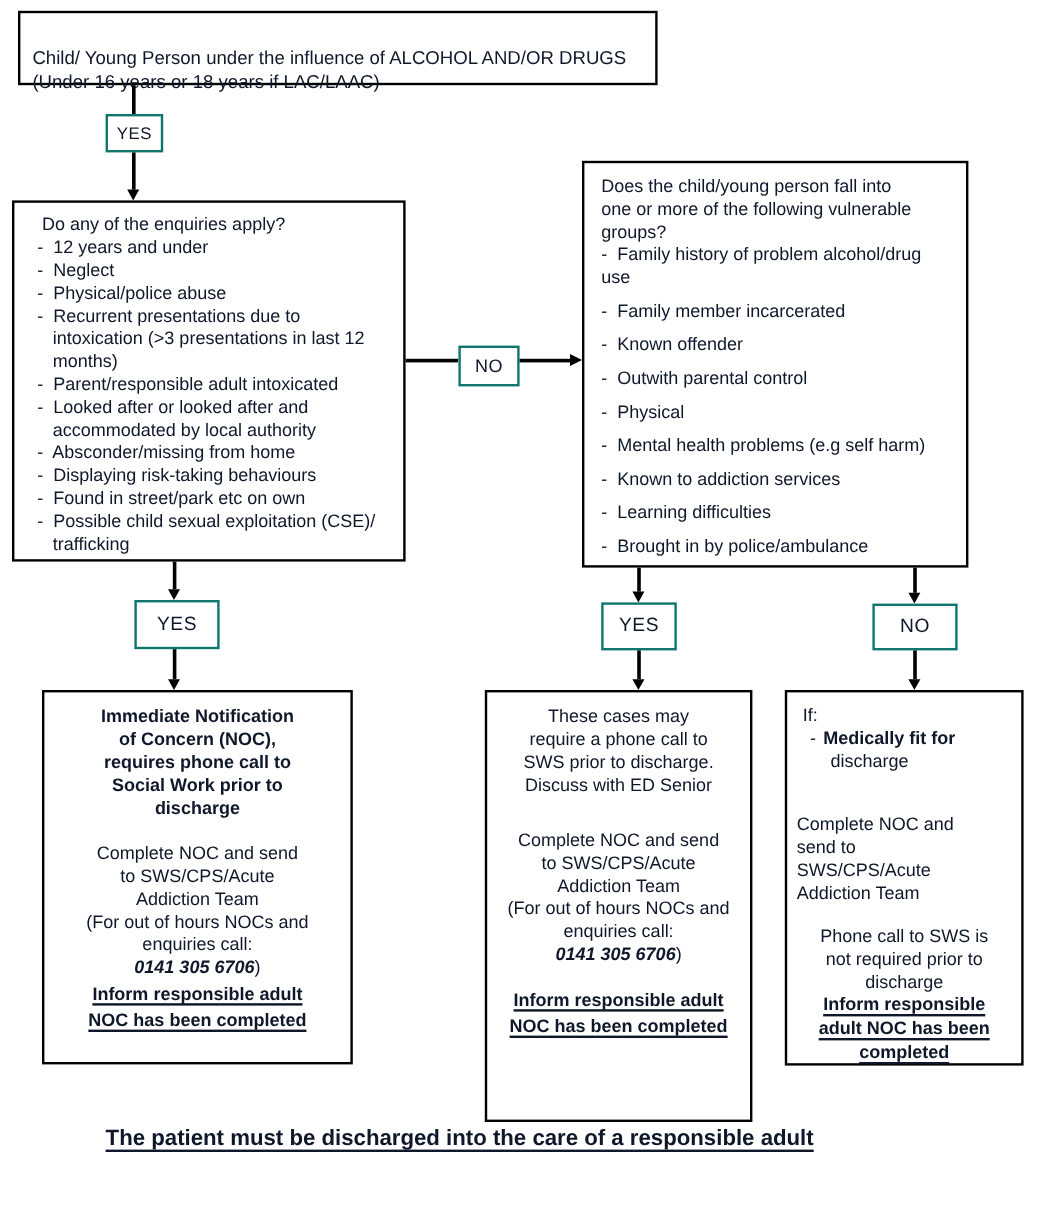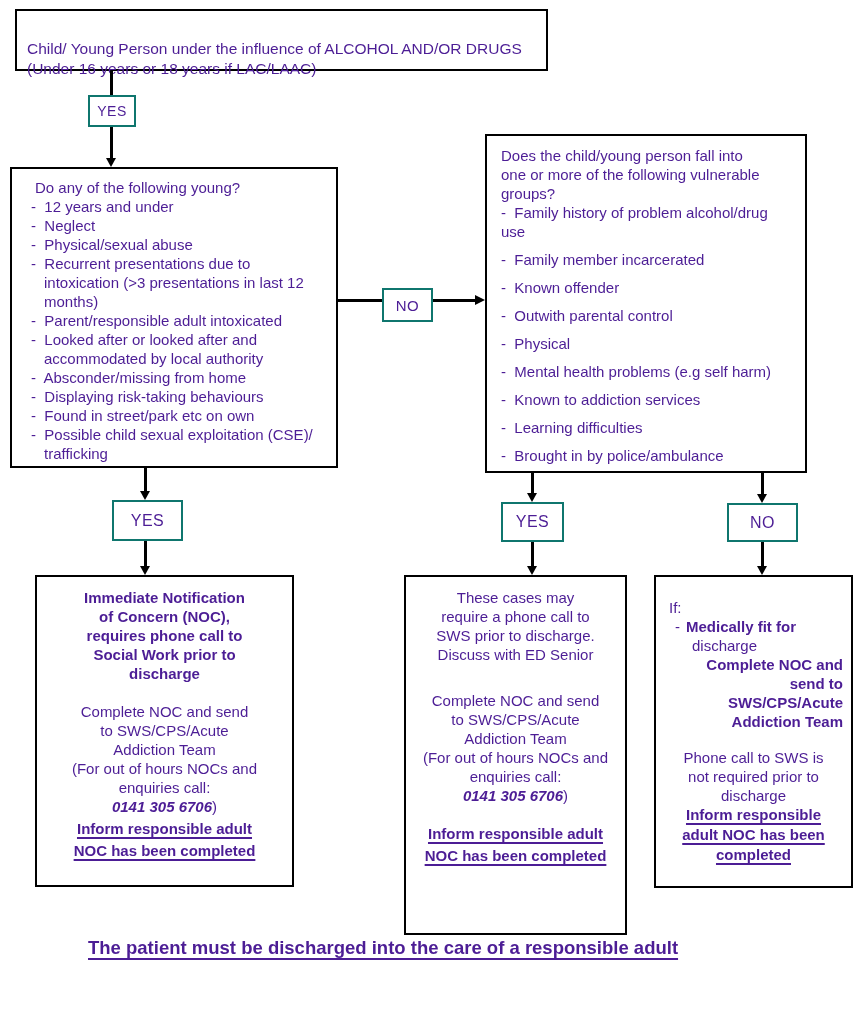--- a/index.html
+++ b/index.html
@@ -1,18 +1,18 @@
 <!DOCTYPE html>
 <html><head>
 <meta charset="utf-8">
 <style>
   html,body { margin:0; padding:0; background:#ffffff; }
   .canvas {
     position:relative; width:866px; height:1009px; background:#ffffff;
-    font-family:"Liberation Sans", sans-serif; color:#4c1d95;
+    font-family:"Liberation Sans", sans-serif; color:#0f172a;
     overflow:hidden;
   }
   .box {
     position:absolute; box-sizing:border-box;
     border:2px solid #000; background:#fff;
   }
   .label-box {
     position:absolute; box-sizing:border-box;
     border:2px solid #0f766e; background:#fff;
     display:flex; align-items:center; justify-content:center;
@@ -53,25 +53,25 @@
   .out .obody { white-space:pre-line; }
   .phone { font-weight:bold; font-style:italic; }
   .ufooter {
     font-weight:bold; white-space:pre-line; line-height:22px;
     text-decoration:underline; text-decoration-thickness:2px; text-underline-offset:3px;
   }
   .ol .ufooter { margin-top:2px; }
   .om .ufooter { margin-top:18px; }
 
   .or { font-size:15px; line-height:19px; padding:10px 8px 0 8px; border-width:2.5px; }
-  .rb-intro { padding-left:5px;margin-top:11px; }
+  .rb-intro { padding-left:5px; }
   .rb-bullet { padding-left:11px; }
   .rb-bold { font-weight:bold; margin-left:6px; }
   .rb-rest { padding-left:17px; }
-  .rb-body1 { text-align:right; white-space:pre-line;font-weight:bold; }
+  .rb-body1 { text-align:left; margin-top:34px; white-space:pre-line; }
   .rb-body2 { text-align:center; margin-top:17px; white-space:pre-line; }
   .rb-footer {
     text-align:center; font-weight:bold; white-space:pre-line; line-height:20px;
     text-decoration:underline; text-decoration-thickness:2px; text-underline-offset:3px;
   }
 
   .note {
     position:absolute; left:88px; top:937px;
     font-size:18.5px; font-weight:bold;
     text-decoration:underline; text-decoration-thickness:2px; text-underline-offset:4px;
@@ -88,24 +88,24 @@
   </div>
 
   <div class="vline" style="left:110px;top:71px;width:3px;height:24px;"></div>
   <div class="label-box" style="left:88px;top:95px;width:48px;height:32px;font-size:14px;">
     <span>YES</span>
   </div>
   <div class="vline" style="left:110px;top:127px;width:3px;height:31px;"></div>
   <div class="arrow-down" style="left:106px;top:158px;"></div>
 
   <div class="box criteria" style="left:10px;top:167px;width:328px;height:301px;">
-    <div class="c-title">Do any of the following young?</div>
+    <div class="c-title">Do any of the enquiries apply?</div>
     <div class="item">-  12 years and under</div>
     <div class="item">-  Neglect</div>
-    <div class="item">-  Physical/sexual abuse</div>
+    <div class="item">-  Physical/police abuse</div>
     <div class="item">-  Recurrent presentations due to
 intoxication (&gt;3 presentations in last 12
 months)</div>
     <div class="item">-  Parent/responsible adult intoxicated</div>
     <div class="item">-  Looked after or looked after and
 accommodated by local authority</div>
     <div class="item">-  Absconder/missing from home</div>
     <div class="item">-  Displaying risk-taking behaviours</div>
     <div class="item">-  Found in street/park etc on own</div>
     <div class="item">-  Possible child sexual exploitation (CSE)/

